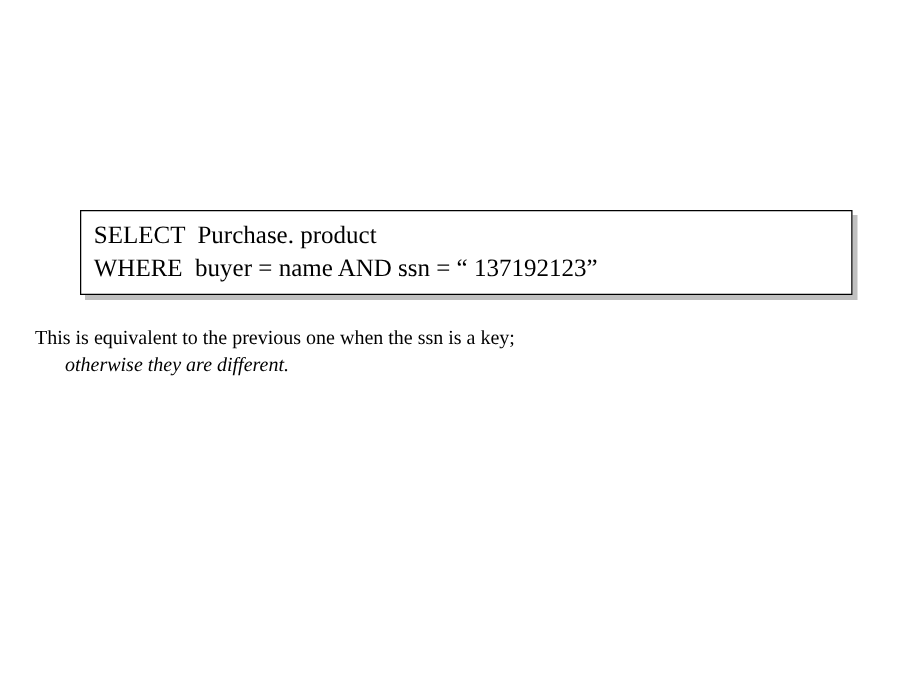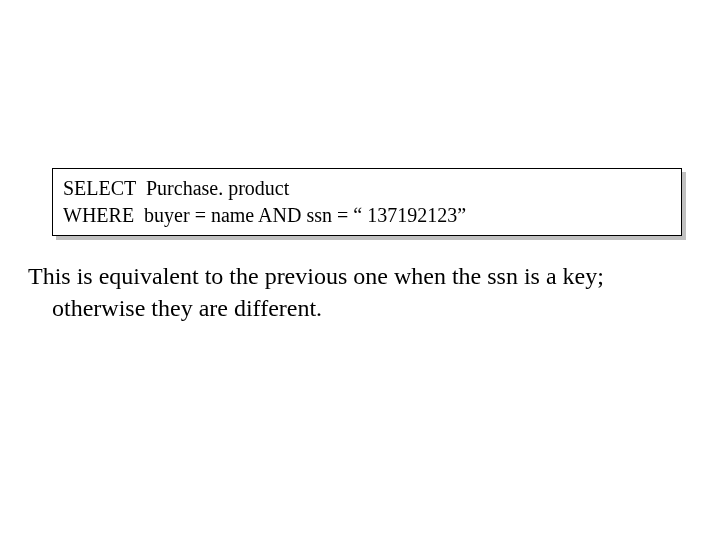--- a/index.html
+++ b/index.html
@@ -21,21 +21,21 @@
       left: 28px;
       right: 28px;
     }
     .intro-text {
       font-size: 20px;
       line-height: 1.3;
       margin-bottom: 18px;
     }
     .code-box-wrapper {
       position: relative;
-      margin-left: 24px;
+      margin-left: 36px;
       margin-right: 10px;
       margin-bottom: 24px;
     }
     .code-box-shadow {
       position: absolute;
       top: 4px;
       left: 4px;
       right: -4px;
       bottom: -4px;
       background: #c0c0c0;
@@ -48,26 +48,27 @@
       padding: 6px 10px 6px 10px;
       z-index: 1;
     }
     .code-line {
       font-size: 20px;
       line-height: 1.35;
       white-space: pre;
       font-family: "Times New Roman", Times, serif;
     }
     .outro-text {
-      font-size: 24px;
+      font-size: 16px;
       line-height: 1.35;
       padding-left: 0;
     }
     .outro-indent {
       padding-left: 24px;
+      font-style: italic;
     }
   </style>
 </head>
 <body>
 
 <div class="content">
 
   <div class="code-box-wrapper">
     <div class="code-box-shadow"></div>
     <div class="code-box">

